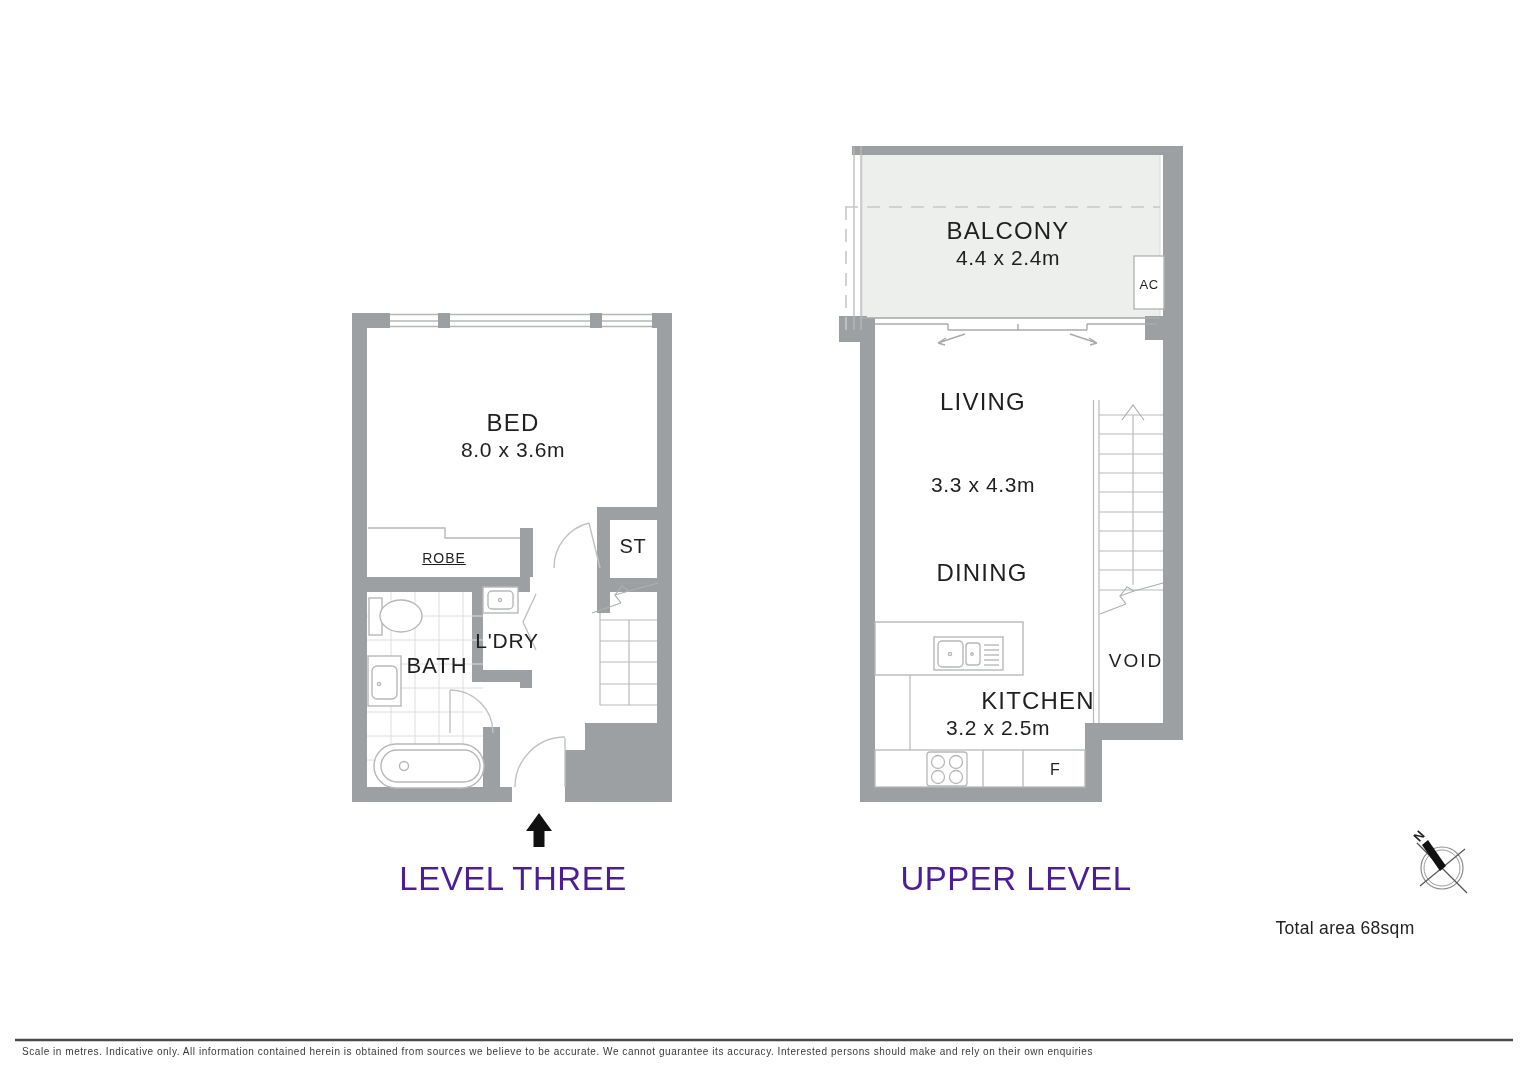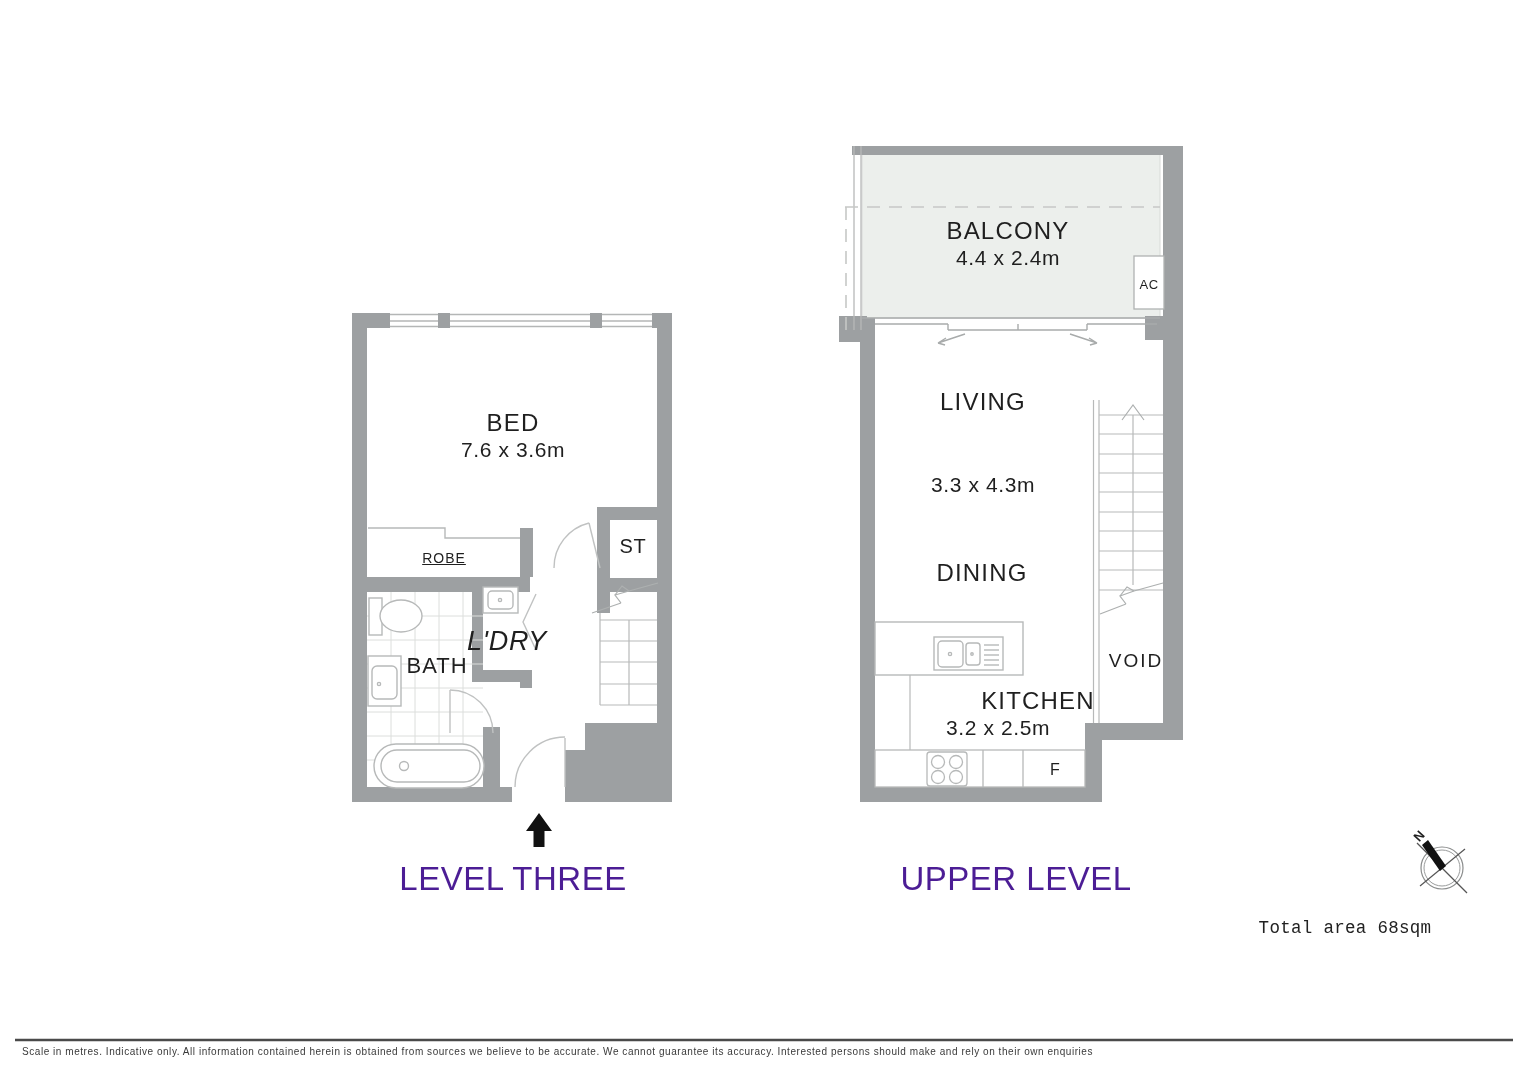--- a/index.html
+++ b/index.html
@@ -4,28 +4,28 @@
 <style>
   html,body{margin:0;padding:0;background:#ffffff;}
   #canvas{position:relative;width:1528px;height:1080px;background:#ffffff;overflow:hidden;
           font-family:"Liberation Sans",sans-serif;color:#1f1f1f;}
   #plan-svg{position:absolute;left:0;top:0;}
   .lbl{position:absolute;transform:translate(-50%,-50%);white-space:nowrap;color:#1f1f1f;}
   .room{font-size:24px;letter-spacing:1.2px;}
   .dims{font-size:21px;letter-spacing:0.6px;}
   .lbl-robe{font-size:14px;letter-spacing:1px;text-decoration:underline;}
   .lbl-st{font-size:20px;letter-spacing:0.8px;}
-  .lbl-ldry{font-size:27px;letter-spacing:0.8px;font-style:italic;}
+  .lbl-ldry{font-size:21px;letter-spacing:0.8px;}
   .lbl-bath{font-size:22px;letter-spacing:1px;}
   .lbl-void{font-size:19px;letter-spacing:2px;}
   .lbl-f{font-size:16px;}
   .lbl-ac{font-size:13px;letter-spacing:0.5px;}
   .level-title{font-size:33px;letter-spacing:0.5px;color:#4c1d95;}
   .north-label{font-size:13px;font-weight:bold;transform:translate(-50%,-50%) rotate(-48deg);}
-  .total-area{font-size:17.5px;letter-spacing:0.3px;color:#222;font-family:Liberation Mono, monospace;}
+  .total-area{font-size:17.5px;letter-spacing:0.3px;color:#222;}
   .disclaimer{position:absolute;left:22px;top:1046px;font-size:10px;letter-spacing:0.55px;
               color:#3a3a3a;white-space:nowrap;}
 </style>
 </head>
 <body>
 
 <div id="canvas">
 
 <svg id="plan-svg" width="1528" height="1080" viewBox="0 0 1528 1080">
 
@@ -231,21 +231,21 @@
     <circle cx="1442" cy="868" r="18" stroke="#9a9c9c" stroke-width="1"></circle>
     <line x1="1417" y1="843" x2="1467" y2="893" stroke="#555" stroke-width="1.2"></line>
     <line x1="1420" y1="886" x2="1465" y2="849" stroke="#555" stroke-width="1.2"></line>
     <polygon points="1422,845 1428,840 1446,866 1440,871" fill="#111111"></polygon>
   </g>
 
   <line x1="15" y1="1040" x2="1513" y2="1040" stroke="#4a4a4a" stroke-width="2.5"></line>
 </svg>
 
   <div class="lbl room" style="left:513px;top:423px;">BED</div>
-  <div class="lbl dims" style="left:513px;top:450px;">7.6 x 3.6m</div>
+  <div class="lbl dims" style="left:513px;top:450px;">8.0 x 3.6m</div>
   <div class="lbl lbl-robe" style="left:444px;top:558px;">ROBE</div>
   <div class="lbl lbl-st" style="left:633px;top:546px;">ST</div>
   <div class="lbl lbl-ldry" style="left:507px;top:641px;">L'DRY</div>
   <div class="lbl lbl-bath" style="left:437px;top:666px;">BATH</div>
 
   <div class="lbl room" style="left:1008px;top:231px;">BALCONY</div>
   <div class="lbl dims" style="left:1008px;top:258px;">4.4 x 2.4m</div>
   <div class="lbl lbl-ac" style="left:1149px;top:284px;">AC</div>
   <div class="lbl room" style="left:983px;top:402px;">LIVING</div>
   <div class="lbl dims" style="left:983px;top:485px;">3.3 x 4.3m</div>

